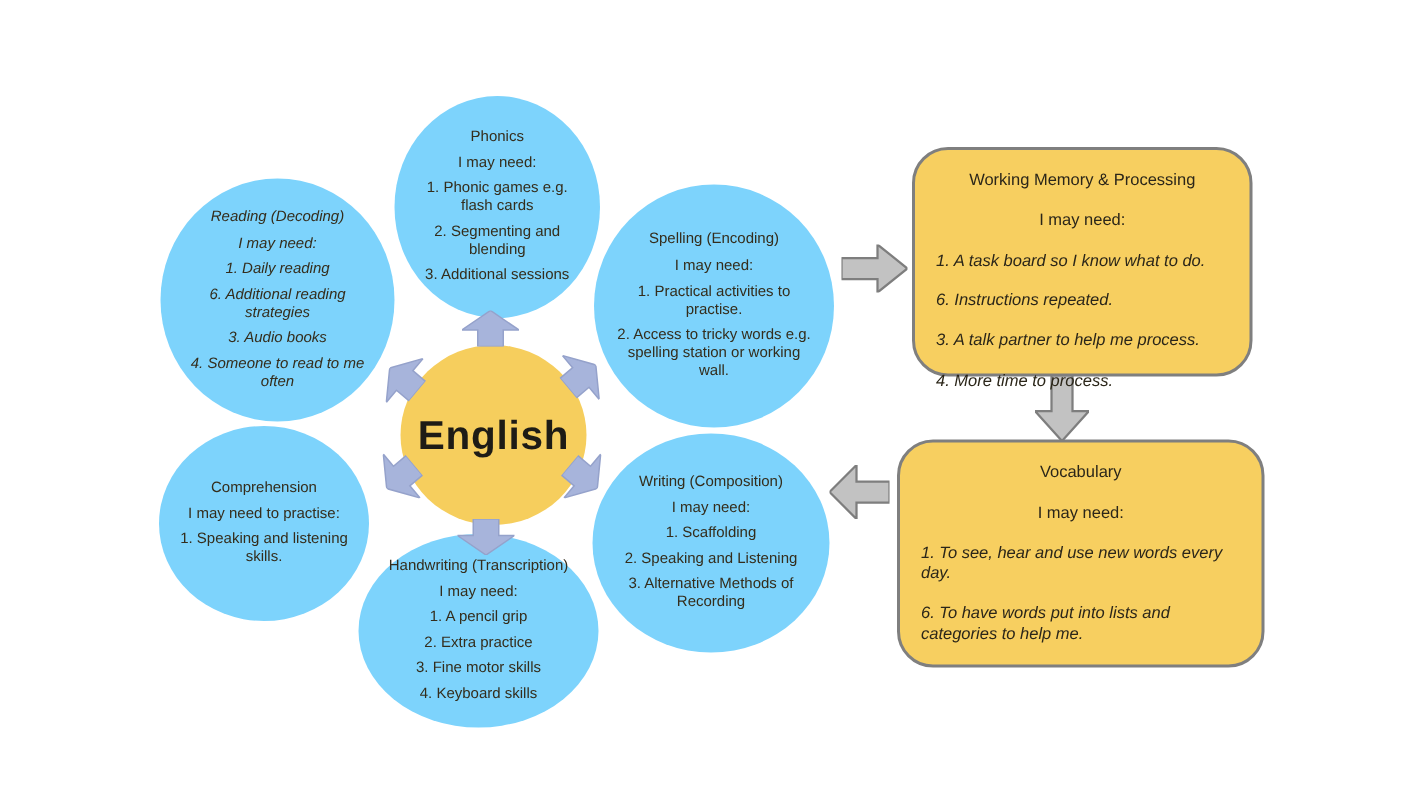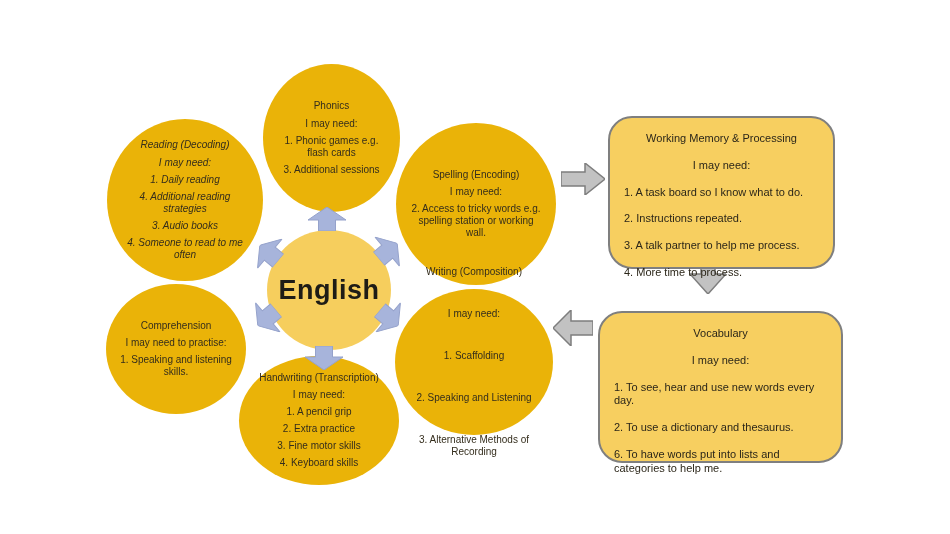--- a/index.html
+++ b/index.html
@@ -1,85 +1,87 @@
 <!DOCTYPE html>
 <html><head>
 <meta charset="utf-8">
 <style>
   html,body{margin:0;padding:0;background:#ffffff;}
   .canvas{
     position:relative;width:950px;height:534px;background:#ffffff;overflow:hidden;
     font-family:"Liberation Sans","DejaVu Sans",sans-serif;color:#342d1c;
   }
   .bubble{
-    position:absolute;background:#eab308;border-radius:50%;
+    position:absolute;background:#7dd3fc;border-radius:50%;
     display:flex;flex-direction:column;justify-content:center;
     text-align:center;box-sizing:border-box;padding:6px 12px;
     font-size:10px;line-height:1.2;
   }
   .bubble p{margin:2.5px 0;}
   .bubble .b-title{margin-bottom:3px;}
   .hub{
     position:absolute;background:#f6ce5d;border-radius:50%;
     display:flex;align-items:center;justify-content:center;
   }
   .hub span{font-size:27px;color:#1e1c16;letter-spacing:0.5px;font-weight:bold;}
   .box{
     position:absolute;background:#f7cf60;border:2px solid #7f7f7f;border-radius:24px;
-    box-sizing:border-box;padding:8px 14px;font-size:11px;line-height:1.25;color:#2b2619;margin-top:18px;
+    box-sizing:border-box;padding:8px 14px;font-size:11px;line-height:1.25;color:#2b2619;
   }
   .box .x-title{text-align:center;margin:6px 0 0;}
   .box .x-intro{text-align:center;margin:13px 0 0;}
-  .box .x-item{text-align:left;margin:13px 0 0;}
+  .box .x-item{text-align:left;margin:13px 0 0;font-style:italic;}
   .arrow{position:absolute;}
   .arrow svg{display:block;}
 </style>
 </head>
 <body>
 
 <div class="canvas">
 
   <div class="bubble" style="left:107px;top:119px;width:156px;height:162px;font-style:italic;">
     <p class="b-title">Reading (Decoding)</p>
     <p>I may need:</p>
     <p>1. Daily reading</p>
-    <p>4. Additional reading strategies</p>
+    <p>6. Additional reading strategies</p>
     <p>3. Audio books</p>
     <p>4. Someone to read to me often</p>
   </div>
 
   <div class="bubble" style="left:263px;top:64px;width:137px;height:148px;">
     <p class="b-title">Phonics</p>
     <p>I may need:</p>
     <p>1. Phonic games e.g. flash cards</p>
+    <p>2. Segmenting and blending</p>
     <p>3. Additional sessions</p>
   </div>
 
   <div class="bubble" style="left:396px;top:123px;width:160px;height:162px;">
     <p class="b-title">Spelling (Encoding)</p>
     <p>I may need:</p>
+    <p>1. Practical activities to practise.</p>
     <p>2. Access to tricky words e.g. spelling station or working wall.</p>
   </div>
 
   <div class="bubble" style="left:106px;top:284px;width:140px;height:130px;">
     <p class="b-title">Comprehension</p>
     <p>I may need to practise:</p>
     <p>1. Speaking and listening skills.</p>
   </div>
 
   <div class="bubble" style="left:239px;top:356px;width:160px;height:129px;">
     <p class="b-title">Handwriting (Transcription)</p>
     <p>I may need:</p>
     <p>1. A pencil grip</p>
     <p>2. Extra practice</p>
     <p>3. Fine motor skills</p>
     <p>4. Keyboard skills</p>
   </div>
 
-  <div class="bubble" style="left:395px;top:289px;width:158px;height:146px;gap:25px;">
+  <div class="bubble" style="left:395px;top:289px;width:158px;height:146px;">
     <p class="b-title">Writing (Composition)</p>
     <p>I may need:</p>
     <p>1. Scaffolding</p>
     <p>2. Speaking and Listening</p>
     <p>3. Alternative Methods of Recording</p>
   </div>
 
   <div class="hub" style="left:267px;top:230px;width:124px;height:120px;">
     <span>English</span>
   </div>
@@ -128,26 +130,25 @@
   <div class="arrow" style="left:553px;top:310px;">
     <svg width="40" height="36" viewBox="0 0 40 36">
         <polygon points="40,11 18,11 18,0 0,18 18,36 18,25 40,25" fill="#c2c2c2" stroke="#7e7e7e" stroke-width="1.5"></polygon>
       </svg>
   </div>
 
   <div class="box" style="left:608px;top:98px;width:227px;height:153px;">
     <p class="x-title">Working Memory &amp; Processing</p>
     <p class="x-intro">I may need:</p>
     <p class="x-item">1. A task board so I know what to do.</p>
-    <p class="x-item">2. Instructions repeated.</p>
+    <p class="x-item">6. Instructions repeated.</p>
     <p class="x-item">3. A talk partner to help me process.</p>
     <p class="x-item">4. More time to process.</p>
   </div>
 
   <div class="box" style="left:598px;top:293px;width:245px;height:152px;">
     <p class="x-title">Vocabulary</p>
     <p class="x-intro">I may need:</p>
     <p class="x-item">1. To see, hear and use new words every day.</p>
-    <p class="x-item">2. To use a dictionary and thesaurus.</p>
     <p class="x-item">6. To have words put into lists and categories to help me.</p>
   </div>
 
 </div>
 
 </body></html>

